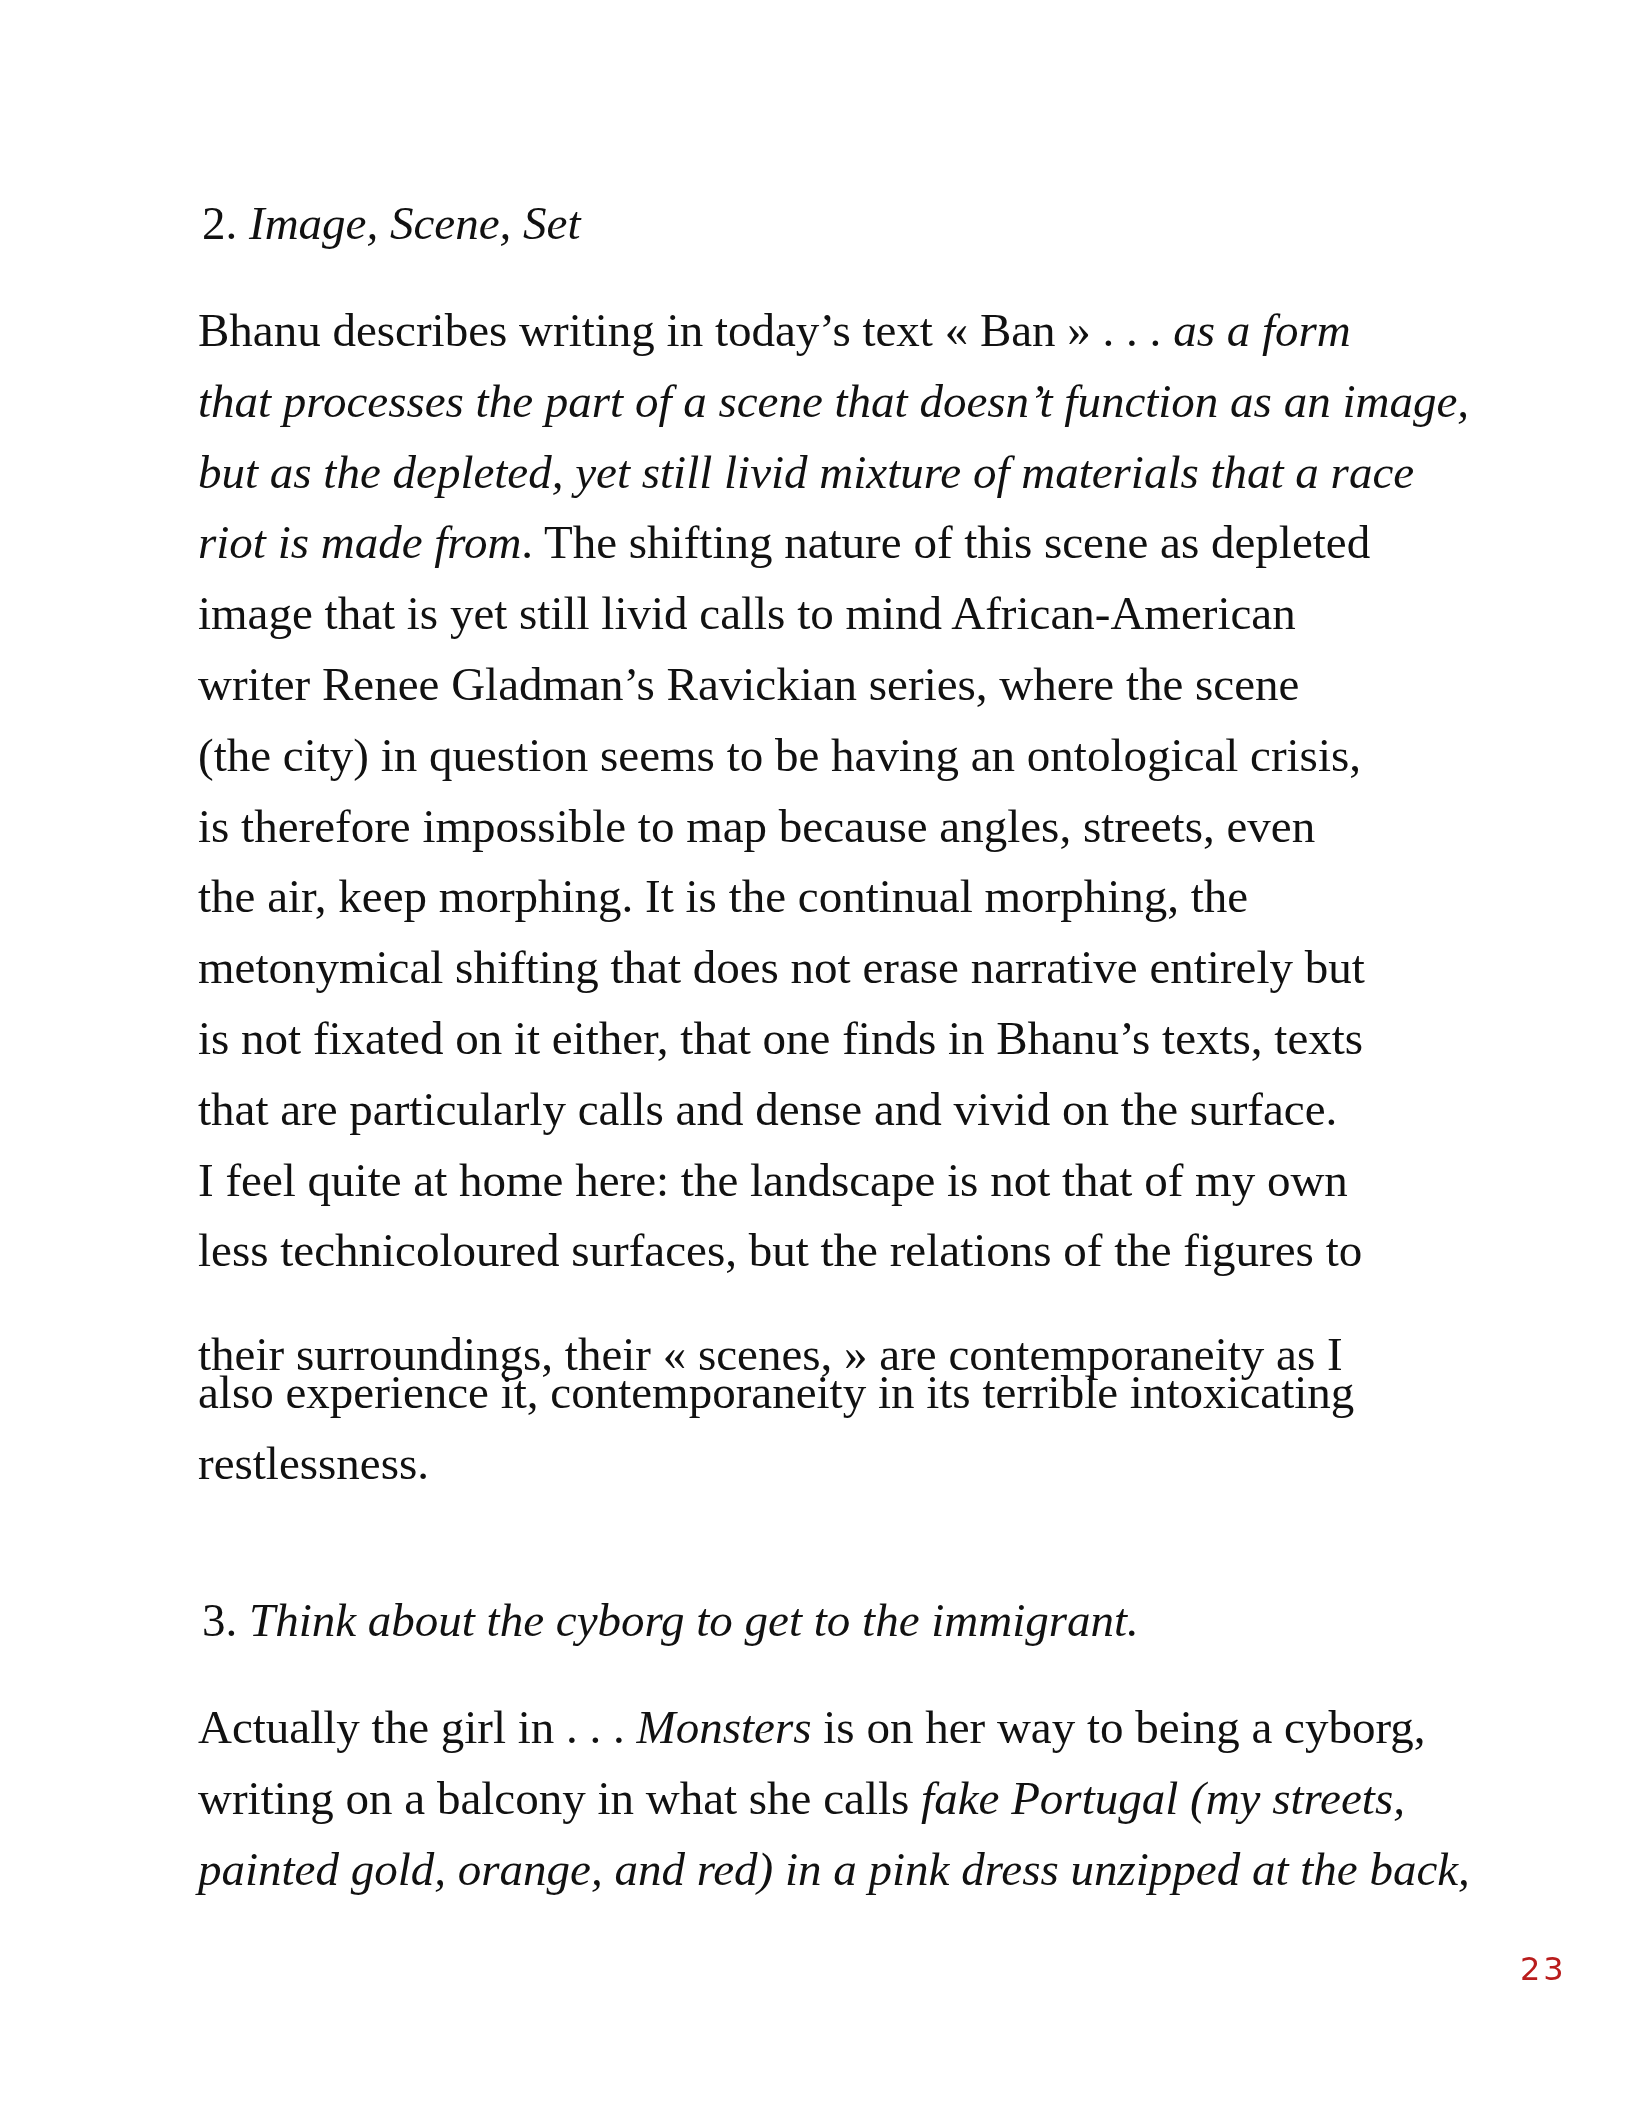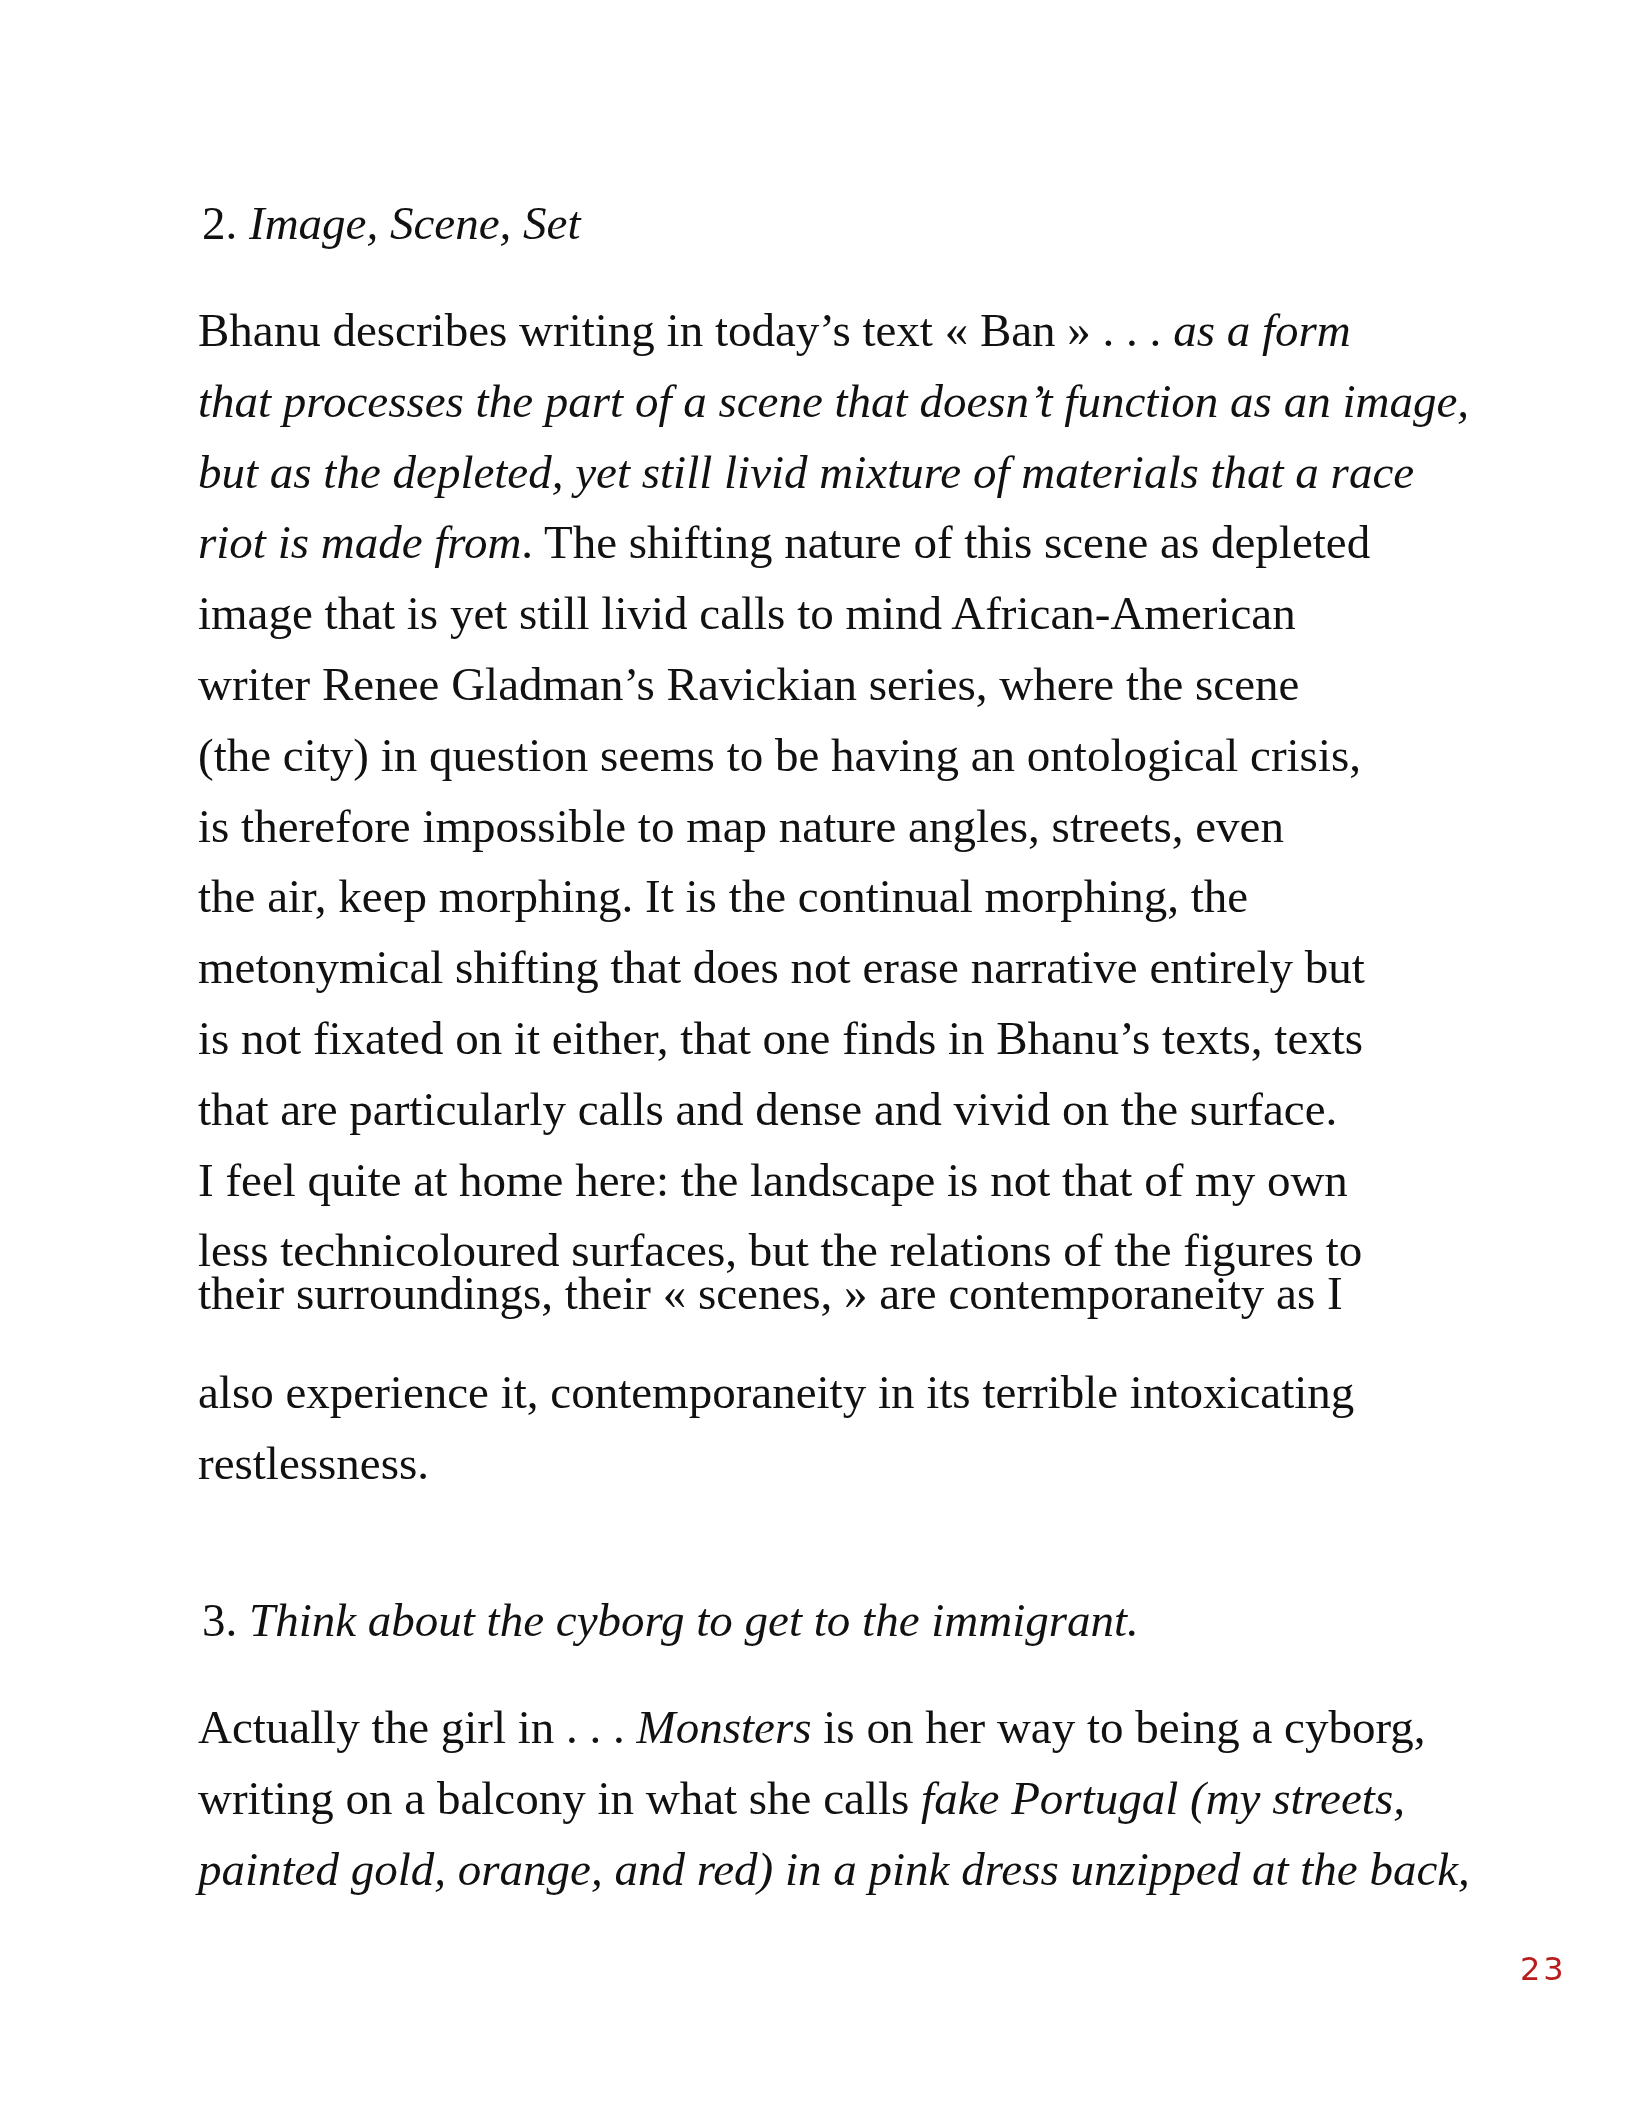--- a/index.html
+++ b/index.html
@@ -61,28 +61,28 @@
   </div>
 
   <div id="s2body">
       <div class="line" style="top: 300px;"><span>Bhanu describes writing in today’s text « Ban » . . . </span><em>as a form</em></div>
       <div class="line" style="top: 370.8px;"><em>that processes the part of a scene that doesn’t function as an image,</em></div>
       <div class="line" style="top: 441.6px;"><em>but as the depleted, yet still livid mixture of materials that a race</em></div>
       <div class="line" style="top: 512.4px;"><em>riot is made from</em><span>. The shifting nature of this scene as depleted</span></div>
       <div class="line" style="top: 583.2px;"><span>image that is yet still livid calls to mind African-American</span></div>
       <div class="line" style="top: 654px;"><span>writer Renee Gladman’s Ravickian series, where the scene</span></div>
       <div class="line" style="top: 724.8px;"><span>(the city) in question seems to be having an ontological crisis,</span></div>
-      <div class="line" style="top: 795.6px;"><span>is therefore impossible to map nature angles, streets, even</span></div>
+      <div class="line" style="top: 795.6px;"><span>is therefore impossible to map because angles, streets, even</span></div>
       <div class="line" style="top: 866.4px;"><span>the air, keep morphing. It is the continual morphing, the</span></div>
       <div class="line" style="top: 937.2px;"><span>metonymical shifting that does not erase narrative entirely but</span></div>
       <div class="line" style="top: 1008px;"><span>is not fixated on it either, that one finds in Bhanu’s texts, texts</span></div>
       <div class="line" style="top: 1078.8px;"><span>that are particularly calls and dense and vivid on the surface.</span></div>
       <div class="line" style="top: 1149.6px;"><span>I feel quite at home here: the landscape is not that of my own</span></div>
       <div class="line" style="top: 1220.4px;"><span>less technicoloured surfaces, but the relations of the figures to</span></div>
-      <div class="line" style="top: 1263px;"><span>their surroundings, their « scenes, » are contemporaneity as I</span></div>
+      <div class="line" style="top: 1324px;"><span>their surroundings, their « scenes, » are contemporaneity as I</span></div>
       <div class="line" style="top: 1362px;"><span>also experience it, contemporaneity in its terrible intoxicating</span></div>
       <div class="line" style="top: 1432.8px;"><span>restlessness.</span></div>
     </div>
 
   <div class="heading" style="top:1590px;">
     <span class="num">3.</span>
     <span class="title">Think about the cyborg to get to the immigrant.</span>
   </div>
 
   <div id="s3body">

